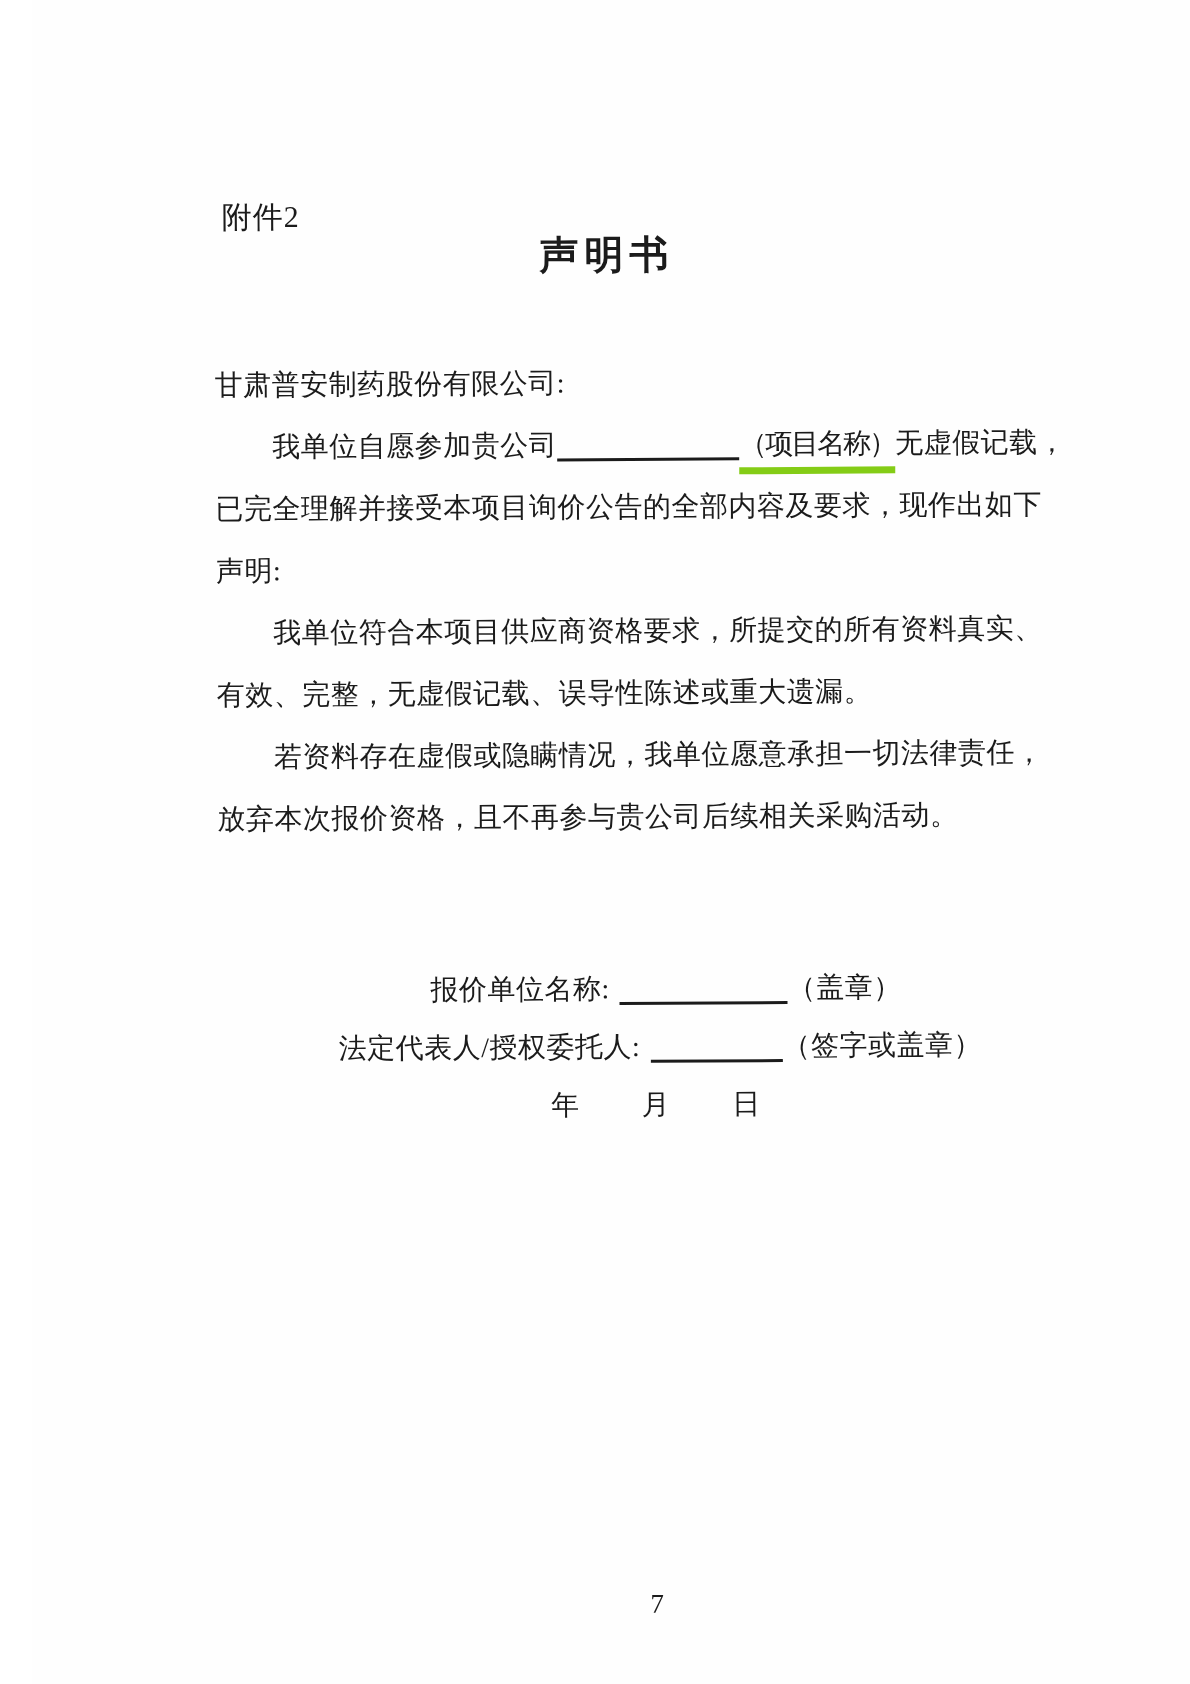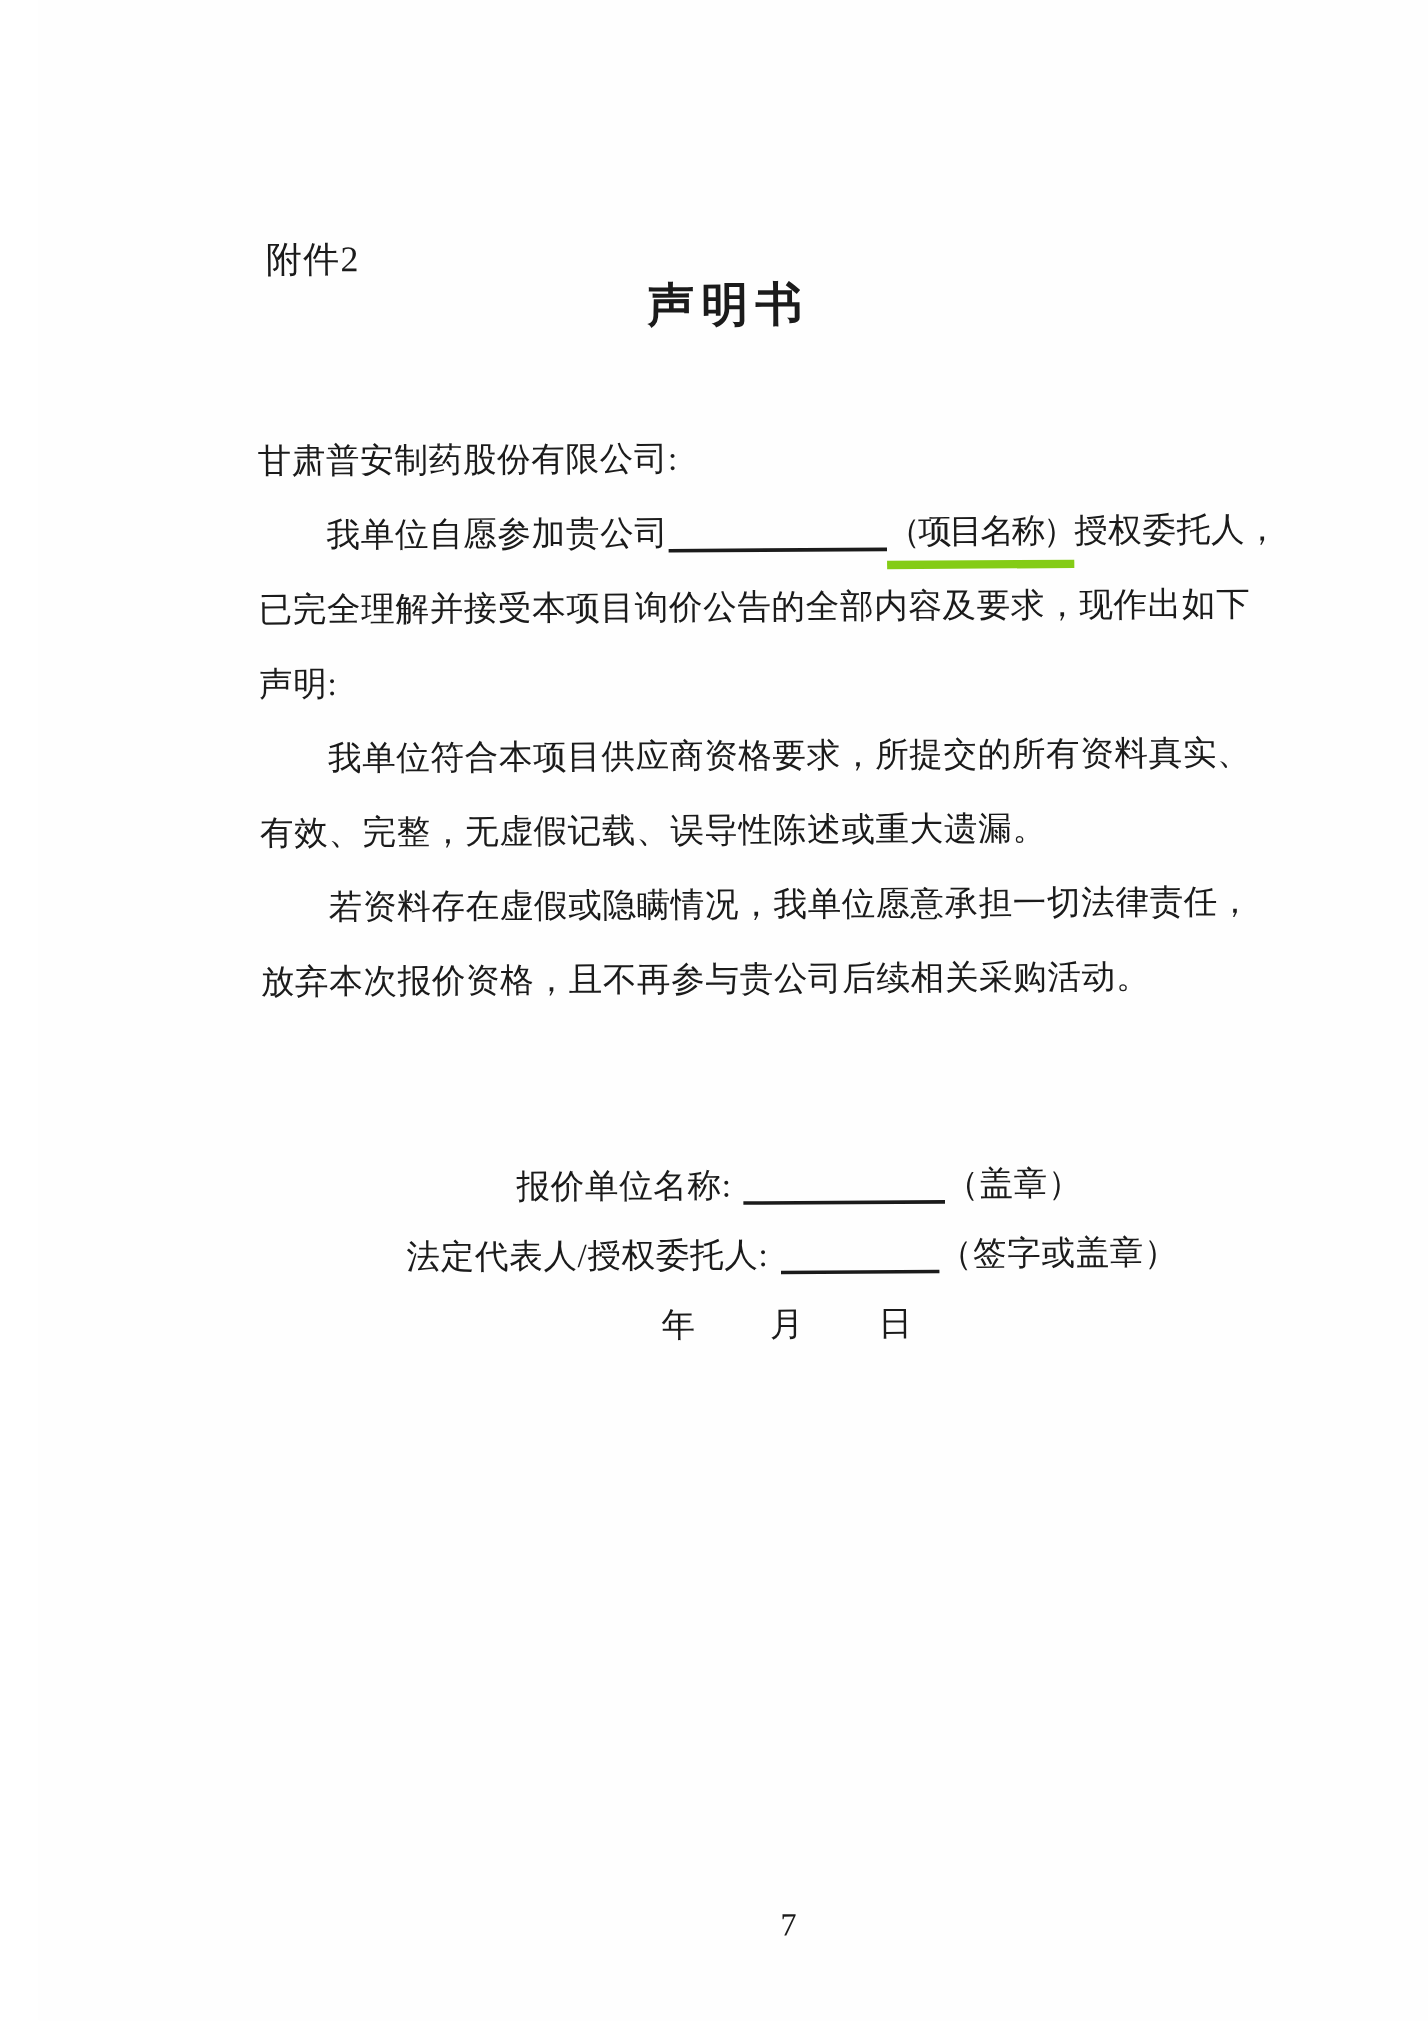--- a/index.html
+++ b/index.html
@@ -112,21 +112,21 @@
 
     <div class="attachment">附件2</div>
 
     <h1 class="title">声明书</h1>
 
     <div class="body-block">
 
       <div class="line">甘肃普安制药股份有限公司:</div>
 
       <div class="line indent">
-        <span>我单位自愿参加贵公司</span><span class="blank blank-project"></span><span class="ul-text">（项目名称）</span><span>授权委托人，</span>
+        <span>我单位自愿参加贵公司</span><span class="blank blank-project"></span><span class="ul-text">（项目名称）</span><span>无虚假记载，</span>
       </div>
 
       <div class="line">已完全理解并接受本项目询价公告的全部内容及要求，现作出如下</div>
 
       <div class="line">声明:</div>
 
       <div class="line indent">我单位符合本项目供应商资格要求，所提交的所有资料真实、</div>
 
       <div class="line">有效、完整，无虚假记载、误导性陈述或重大遗漏。</div>
 

